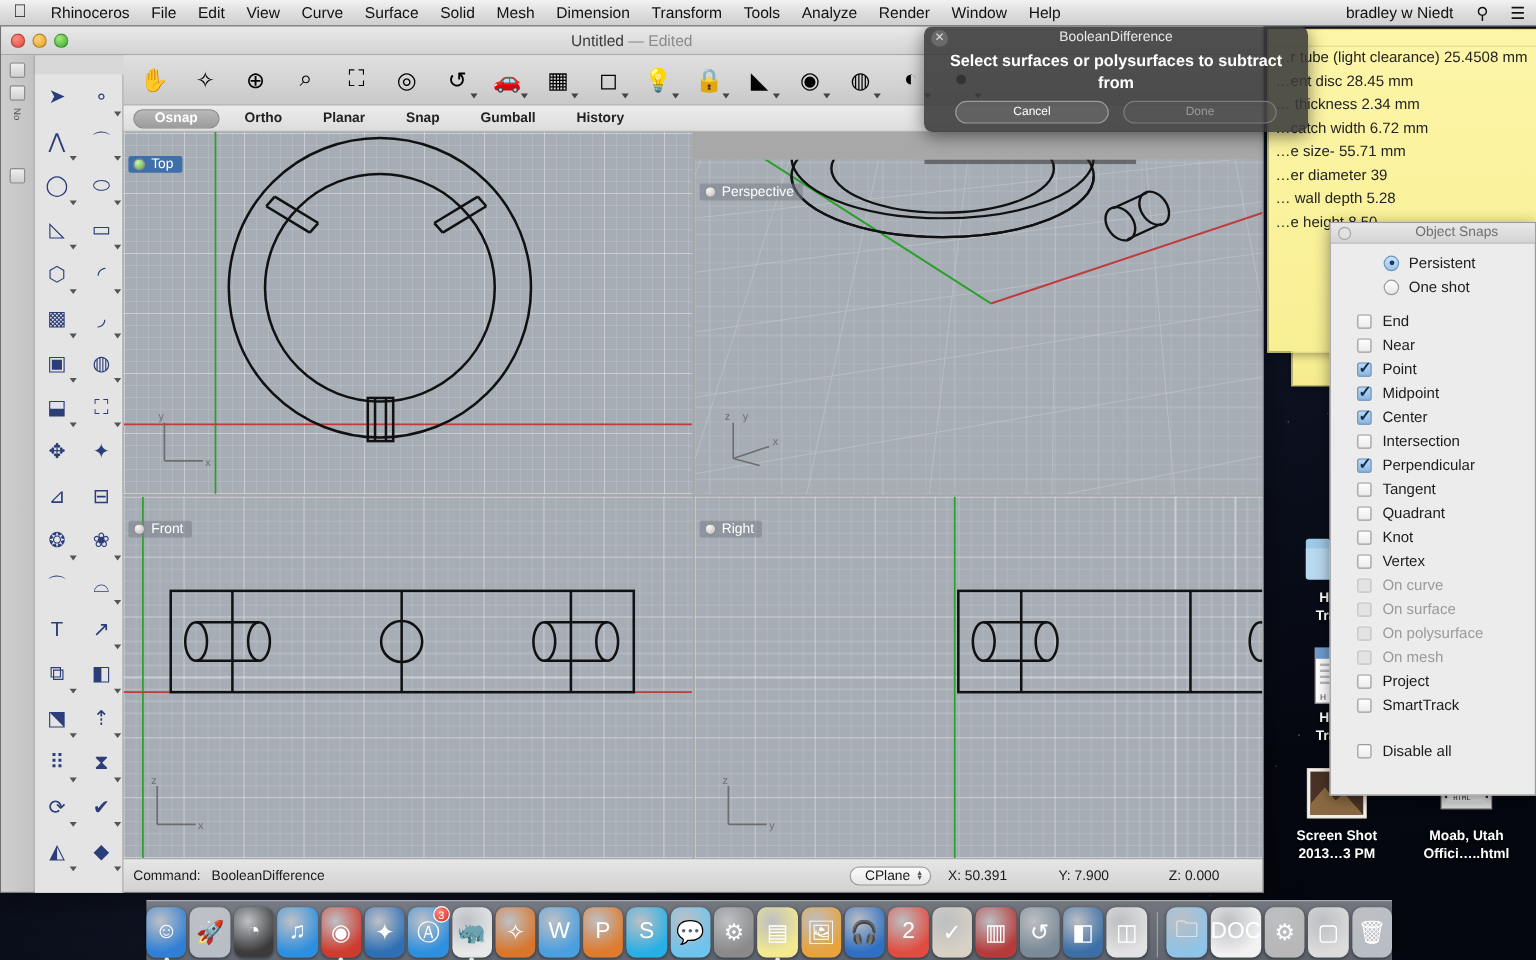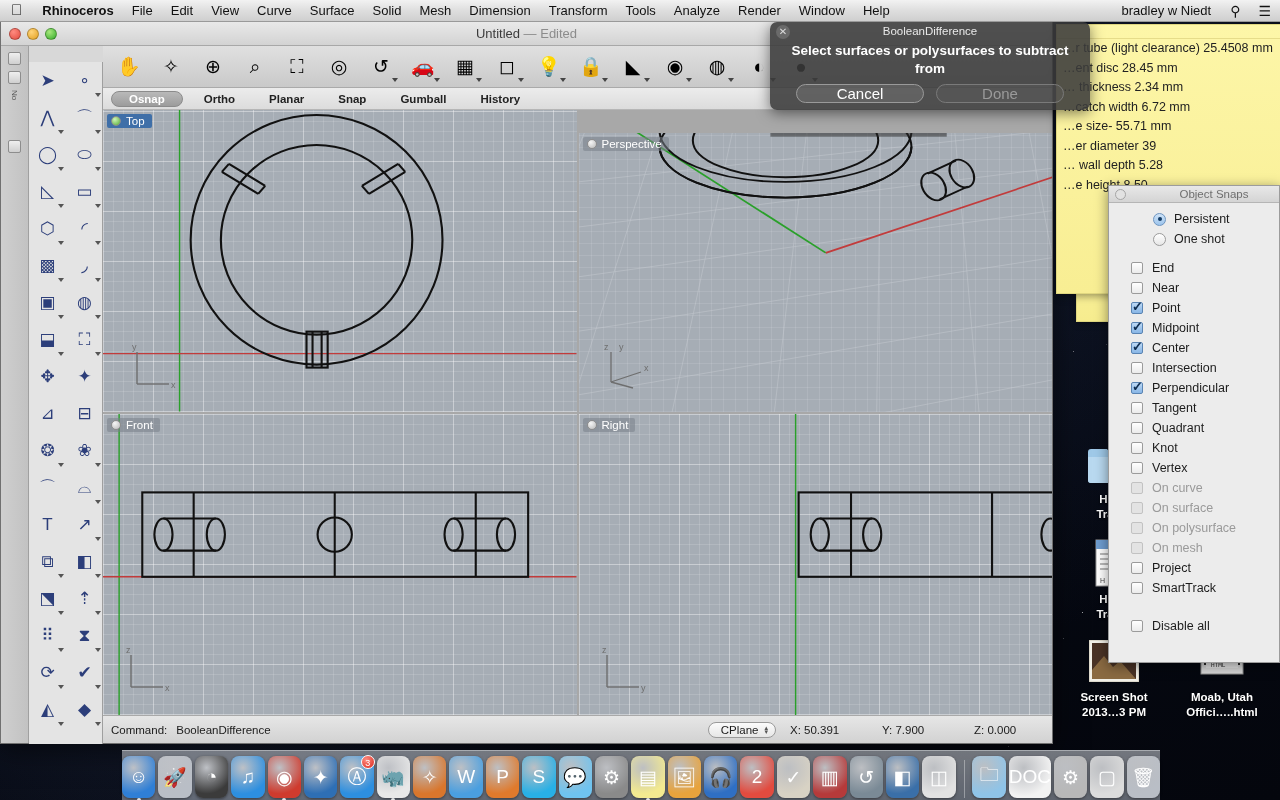--- a/index.html
+++ b/index.html
@@ -22,21 +22,21 @@
   
   #menubar {
     position:absolute; top:0; left:0; width:1280px; height:22px;
     background:linear-gradient(180deg,#f2f2f2 0%,#dedede 50%,#cfcfcf 100%);
     border-bottom:1px solid #9a9a9a;
     display:flex; align-items:center; font-size:13px; color:#111;
     z-index:60;
   }
   #menubar .apple { padding:0 11px 2px 11px; font-size:15px; line-height:1; }
   #menubar .mi { padding:0 9px; line-height:22px; white-space:nowrap; }
-  #menubar .mi.app { font-weight:bold; }
+  #menubar .mi.app { font-weight:normal; }
   #menubar .spacer { flex:1; }
   #menubar .right { padding:0 10px; line-height:22px; white-space:nowrap; }
   #menubar .ricon { padding:0 9px; font-size:14px; }
 
   
   #rhino {
     position:absolute; left:0; top:22px; width:1053px; height:722px;
     background:#d8d8d8;
     border:1px solid #707070; border-top:none;
     box-shadow:0 6px 26px rgba(0,0,0,.55);
@@ -121,21 +121,21 @@
       repeating-linear-gradient(90deg, rgba(255,255,255,.3) 0 1px, transparent 1px 50px),
       #a6adb5;
   }
   .vp.persp {
     background:
       repeating-linear-gradient(0deg, rgba(255,255,255,.10) 0 1px, transparent 1px 12px),
       repeating-linear-gradient(90deg, rgba(255,255,255,.10) 0 1px, transparent 1px 12px),
       #a6adb5;
     margin-top: 23px;
   }
-  .vplabel { position:absolute; left:4px; top:4px; display:flex; align-items:center;
+  .vplabel { position:absolute; left:4px; top:20px; display:flex; align-items:center;
      gap:5px; padding:1px 7px 1px 4px; font-size:11.5px; color:#fff;
      background:rgba(120,128,136,.55); border-radius:2px; }
   .vplabel.active { background:#3f6fa8; }
   .vpdot { width:10px; height:10px; border-radius:50%;
      background:radial-gradient(circle at 35% 30%,#f6f6f6,#b9b9b9); border:1px solid #8d8d8d; }
   .vplabel.active .vpdot { background:radial-gradient(circle at 35% 30%,#d0f3b8,#54ad37); }
   .axes { position:absolute; font-size:9px; fill:#6e6e6e; }
 
   
   #statusbar {
@@ -164,21 +164,21 @@
   }
   #cmdhud .hudtitle { text-align:center; font-size:11.5px; line-height:19px; color:#e8e8e8; }
   #cmdhud .hudclose {
     position:absolute; left:6px; top:3px; width:14px; height:14px; border-radius:50%;
     background:#6a6a6a; color:#ddd; font-size:10px; line-height:14px; text-align:center;
   }
   #cmdhud .hudmsg { text-align:center; font-size:13.5px; font-weight:bold; padding:1px 14px 0;
      line-height:18px; }
   #cmdhud .hudbtns { display:flex; justify-content:center; gap:12px; margin-top:6px; }
   #cmdhud .hudbtn {
-    width:128px; height:19px; line-height:18px; text-align:center; font-size:15px;
+    width:128px; height:19px; line-height:18px; text-align:center; font-size:10px;
     border:1px solid #9a9a9a; border-radius:10px;
     background:rgba(120,120,120,.45); color:#fff;
   }
   #cmdhud .hudbtn.disabled { color:#9a9a9a; border-color:#7a7a7a; background:rgba(100,100,100,.3); }
 
   
   #sticky {
     position:absolute; left:1056px; top:24px; width:230px; height:270px;
     background:linear-gradient(180deg,#fdf6a8,#f8ee93);
     border:1px solid #e0d780; z-index:30;

